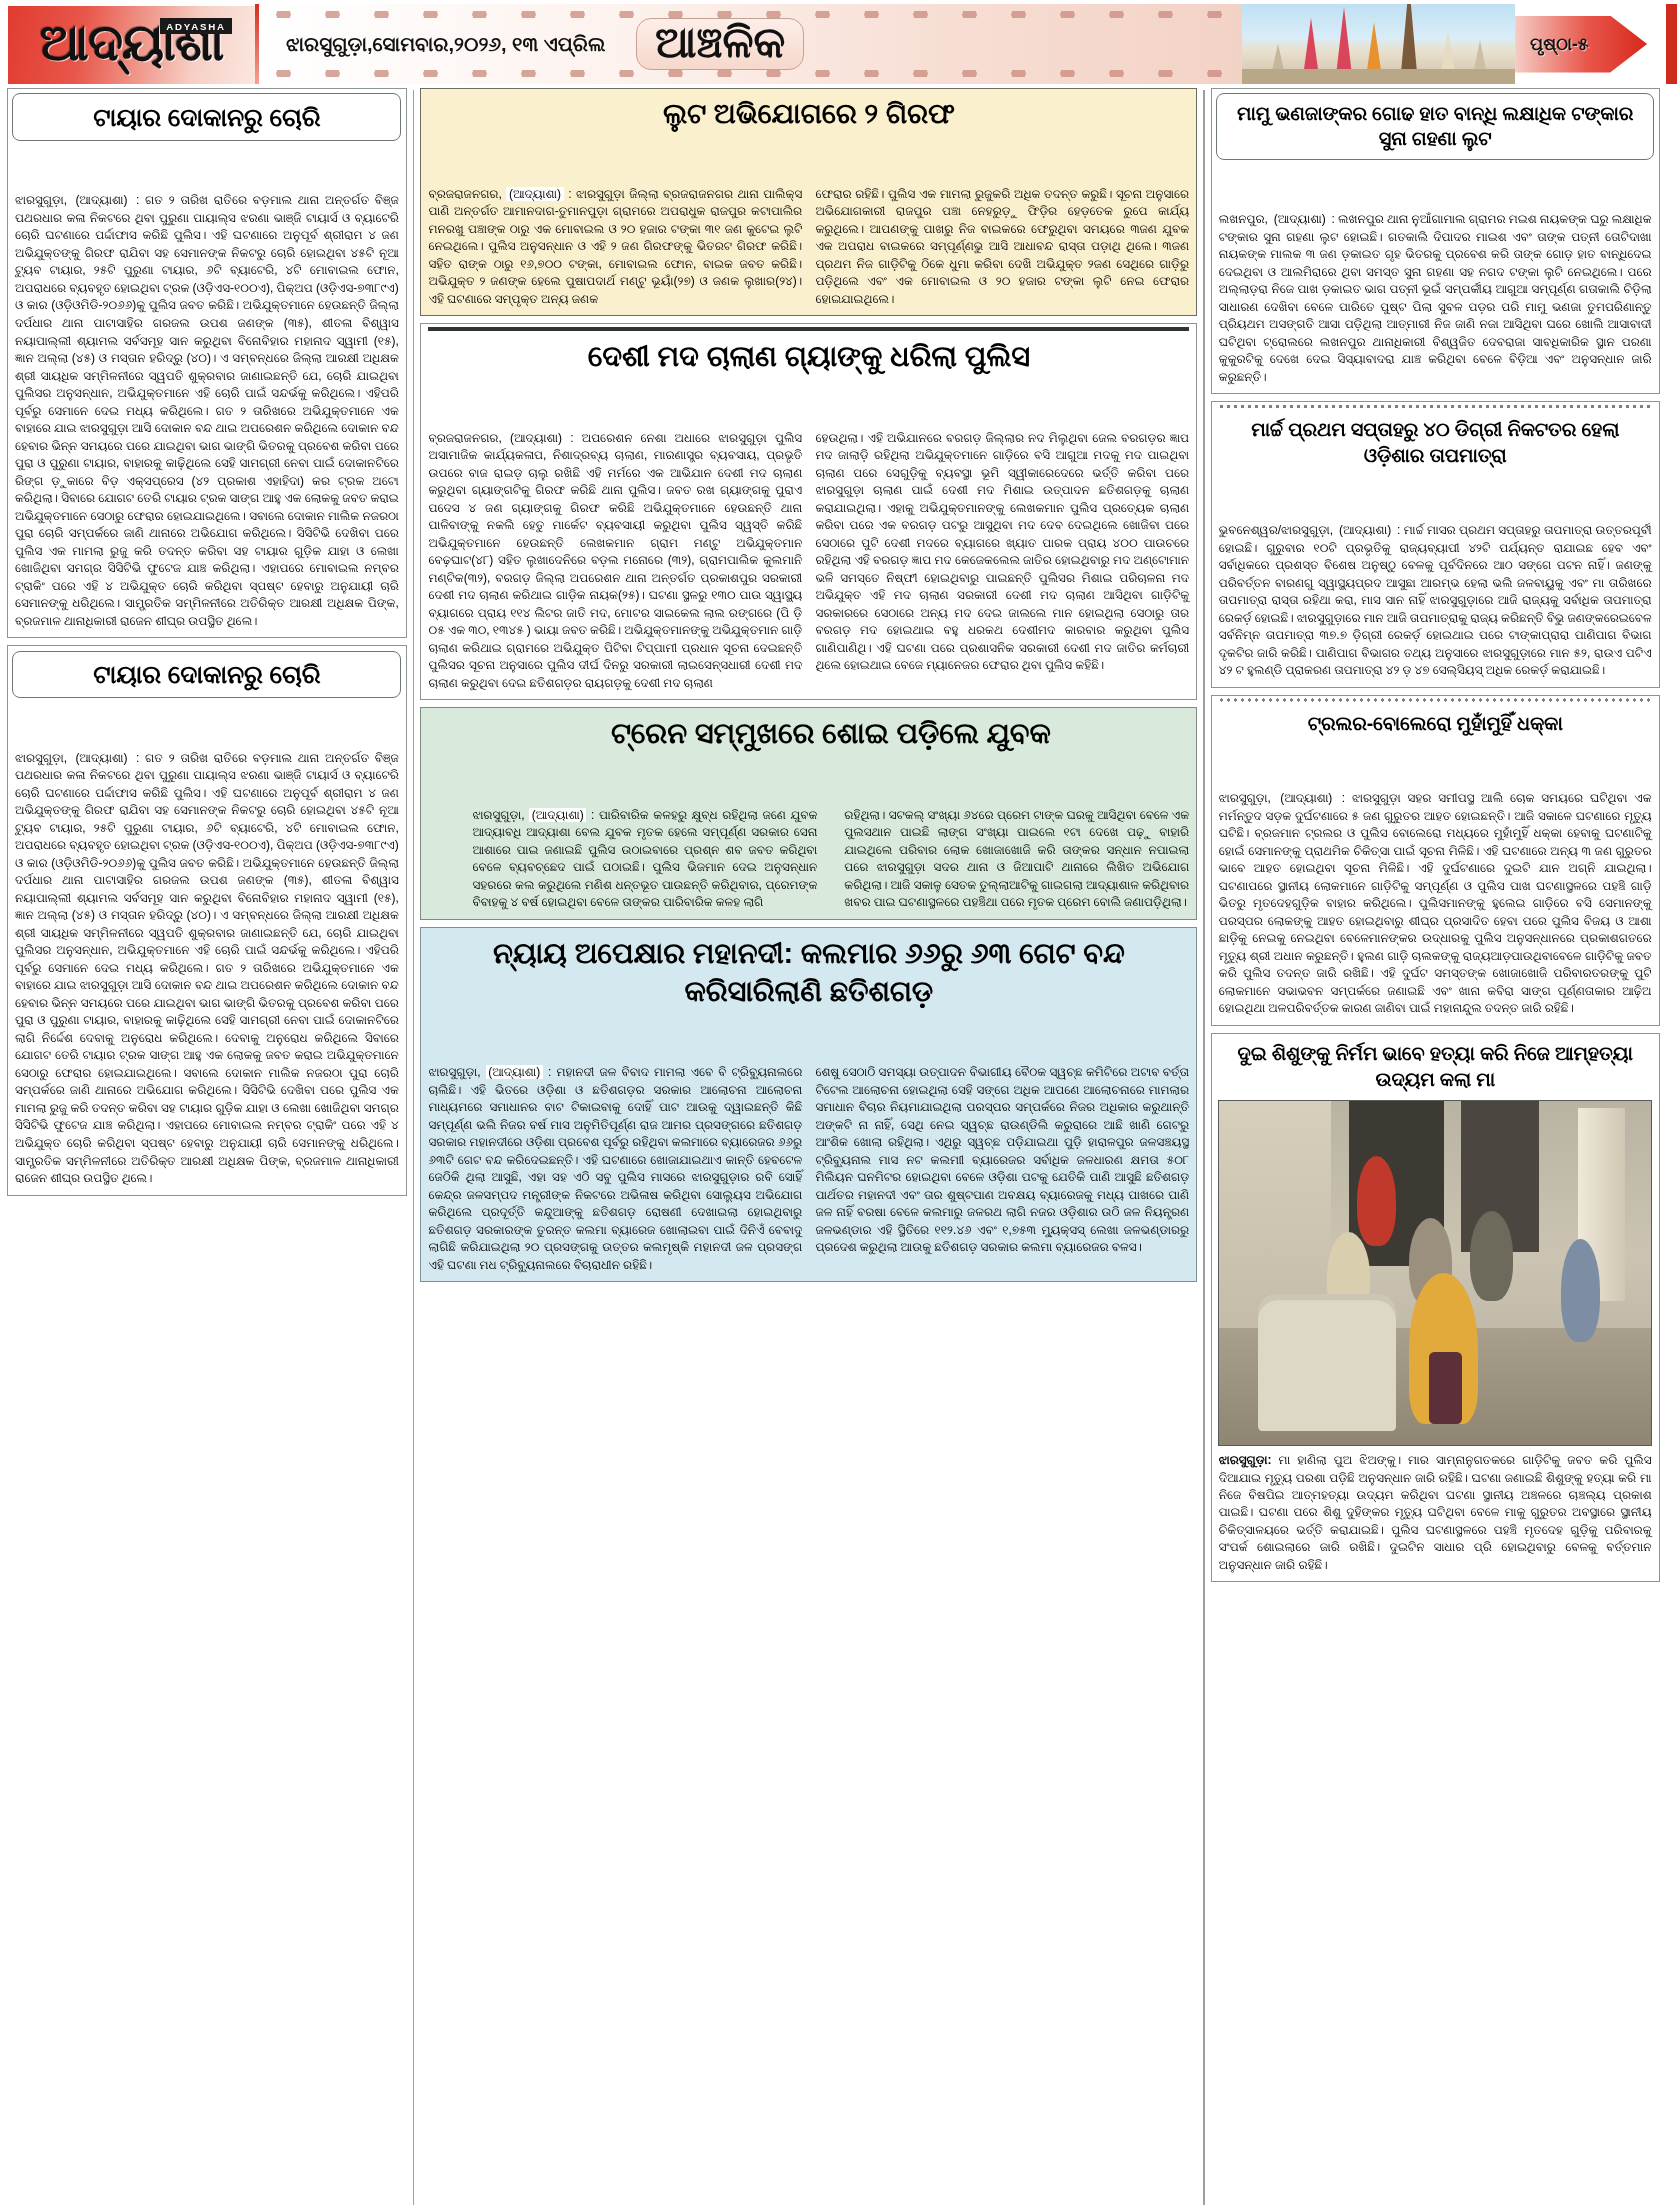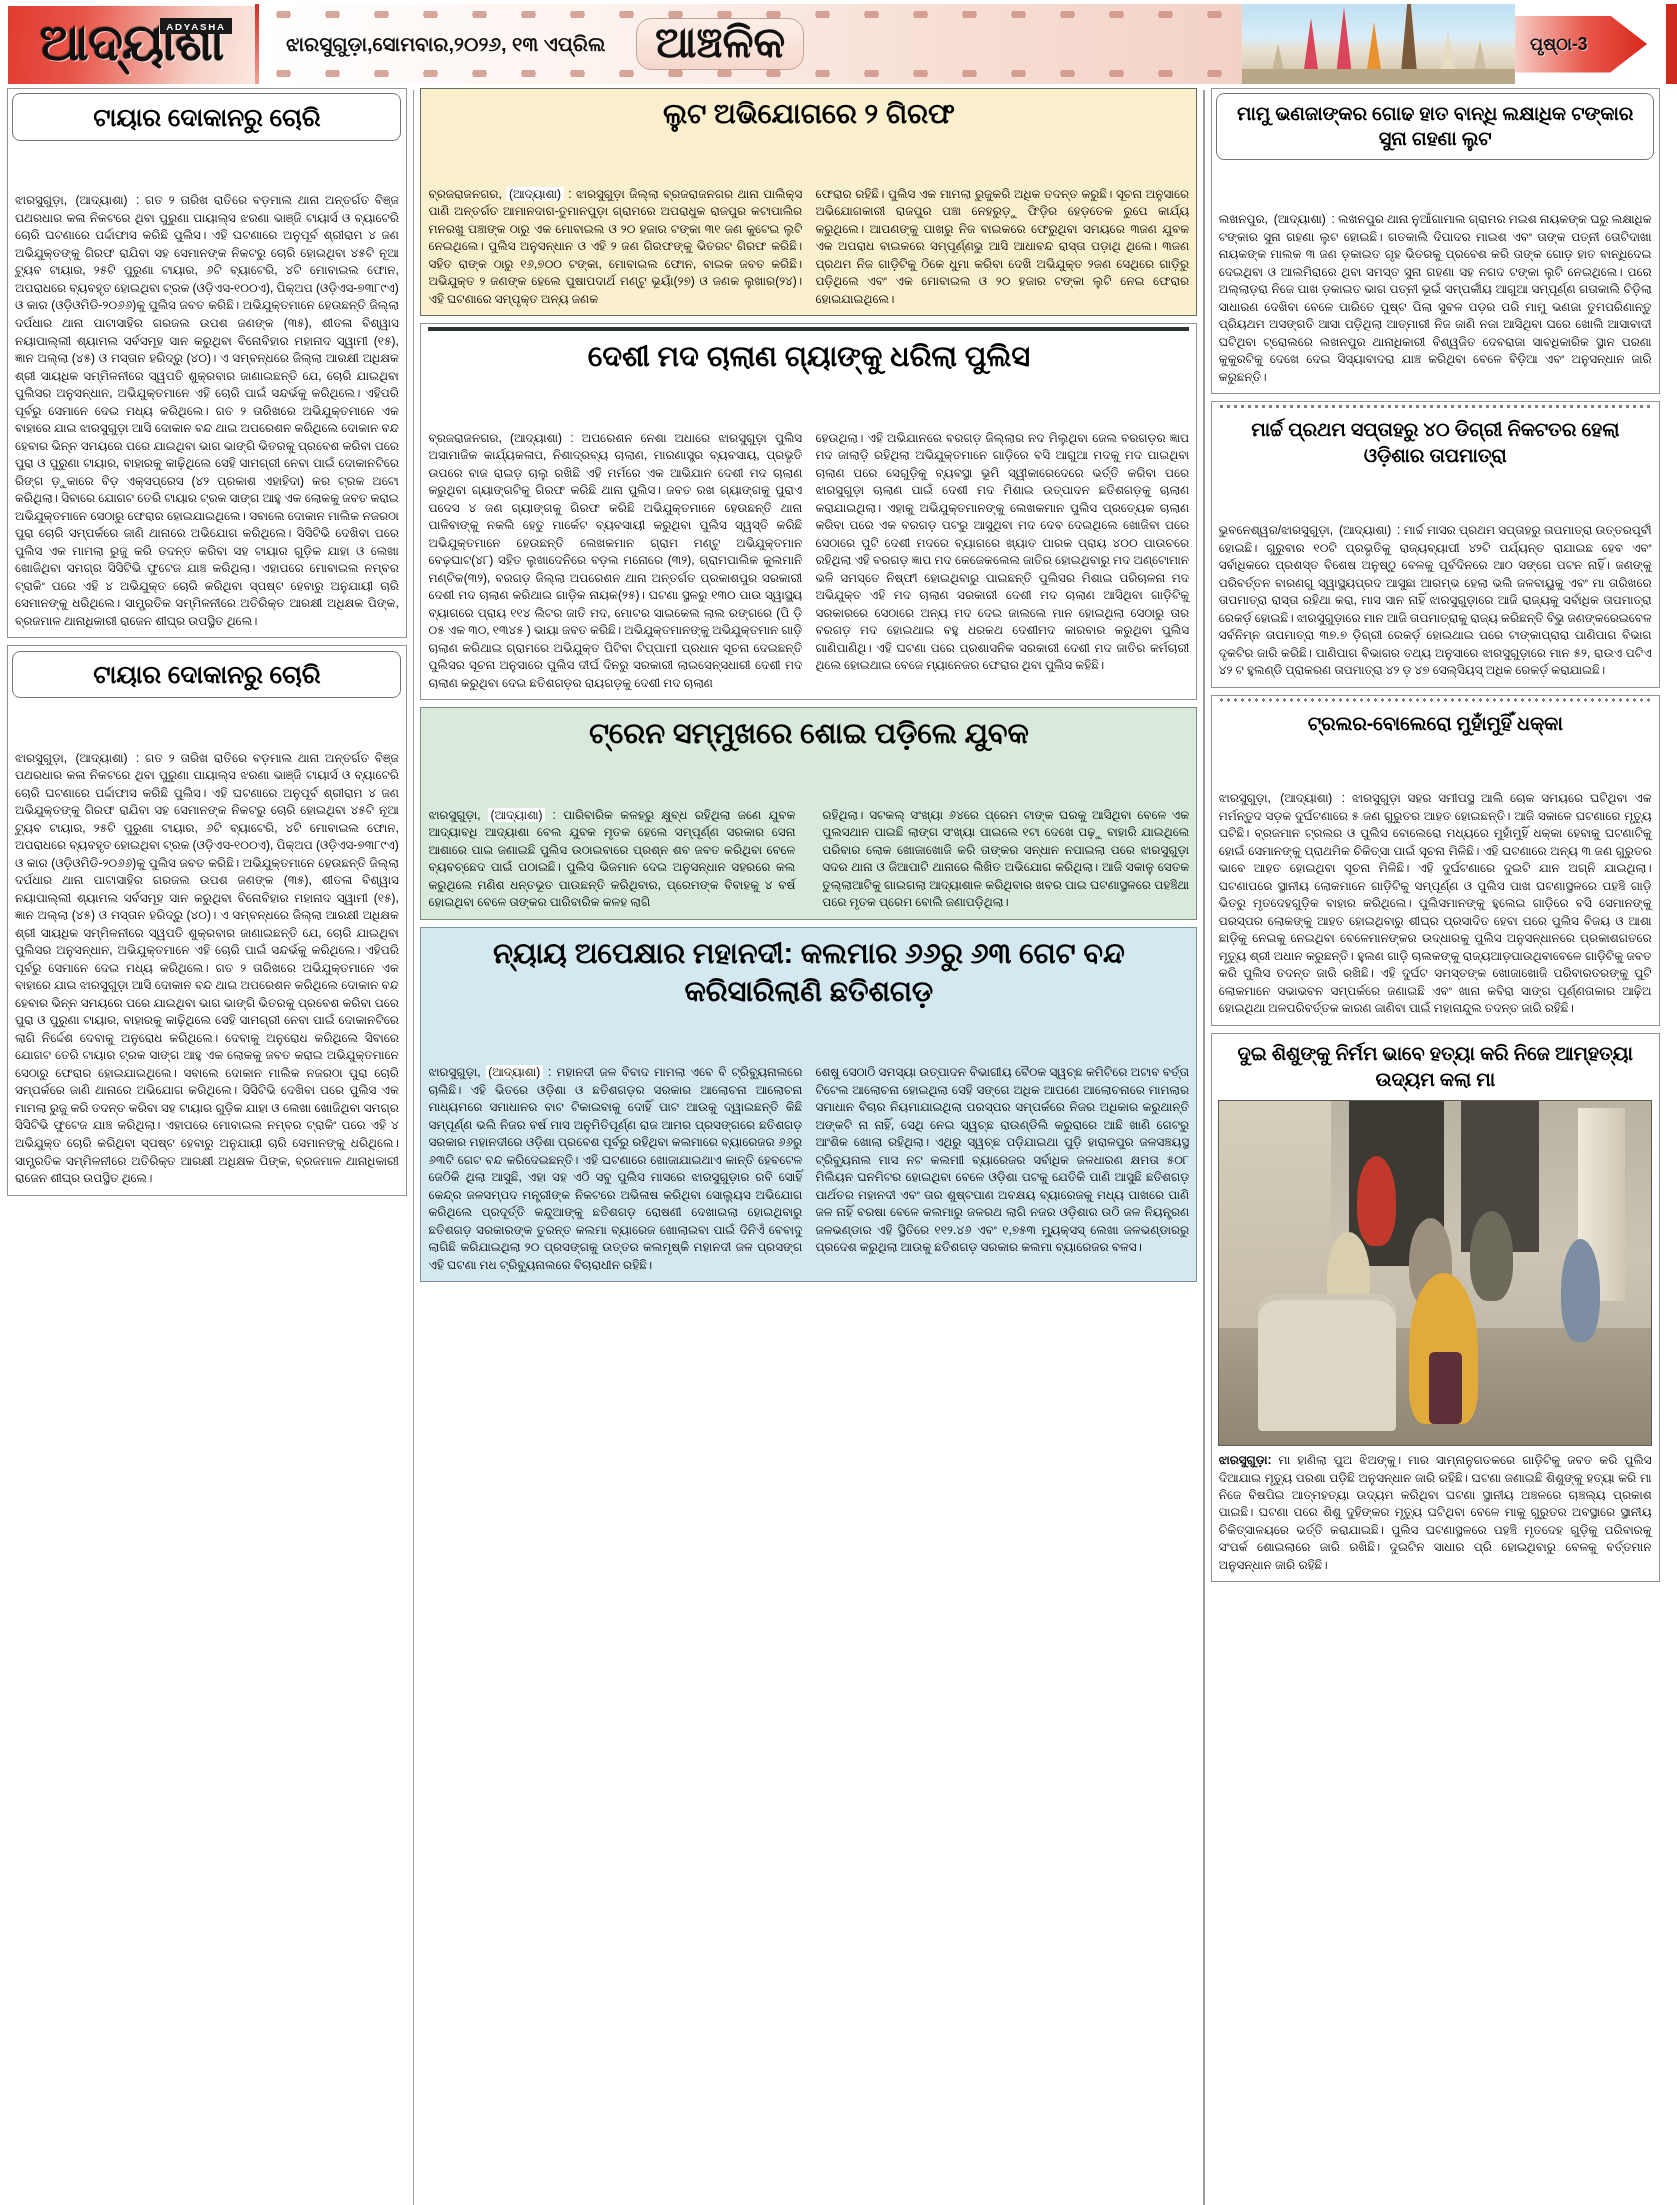--- a/index.html
+++ b/index.html
@@ -179,21 +179,21 @@
   }
 
   
   .card {
     border: 0.9px solid #8e9494;
     box-sizing: border-box;
     margin-bottom: 7px;
     background: #fff;
   }
   .card.cream   { background: #fbf0cd; border-color: #6b6b60; }
-  .card.mint    { background: #d9eadd; border-color: #7d8c82; }
+  .card.mint    { background: #d9eadd; border-color: #7d8c82; padding-left: 44px; }
   .card.ice     { background: #d4e9ef; border-color: #7c9097; }
   .card.white   { background: #ffffff; }
 
   .hl {
     border: 0.9px solid #6f7676;
     border-radius: 8px;
     margin: 4.4px 4.4px 2.6px 4.4px;
     padding: 6.2px 5.3px 7px 5.3px;
     text-align: center;
     background: #fff;
@@ -325,21 +325,21 @@
           <i style="border-bottom:44px solid #cdbfa4;"></i>
         </div>
       <div class="sp" style="left:10%;bottom:0;">
           <i style="border-bottom:40px solid #c6b79a;"></i>
         </div>
       <div style="position:absolute;left:0;bottom:0;width:100%;height:15px;background:#b8a888;"></div>
     </div>
 
     <div class="mast-pageno">
       <div class="pageno-shape">
-        <span>ପୃଷ୍ଠା-3</span>
+        <span>ପୃଷ୍ଠା-୫</span>
       </div>
     </div>
 
     <div class="mast-redbar"></div>
   </div>
 
   <div class="content">
 
     <div class="col col-left">
 

